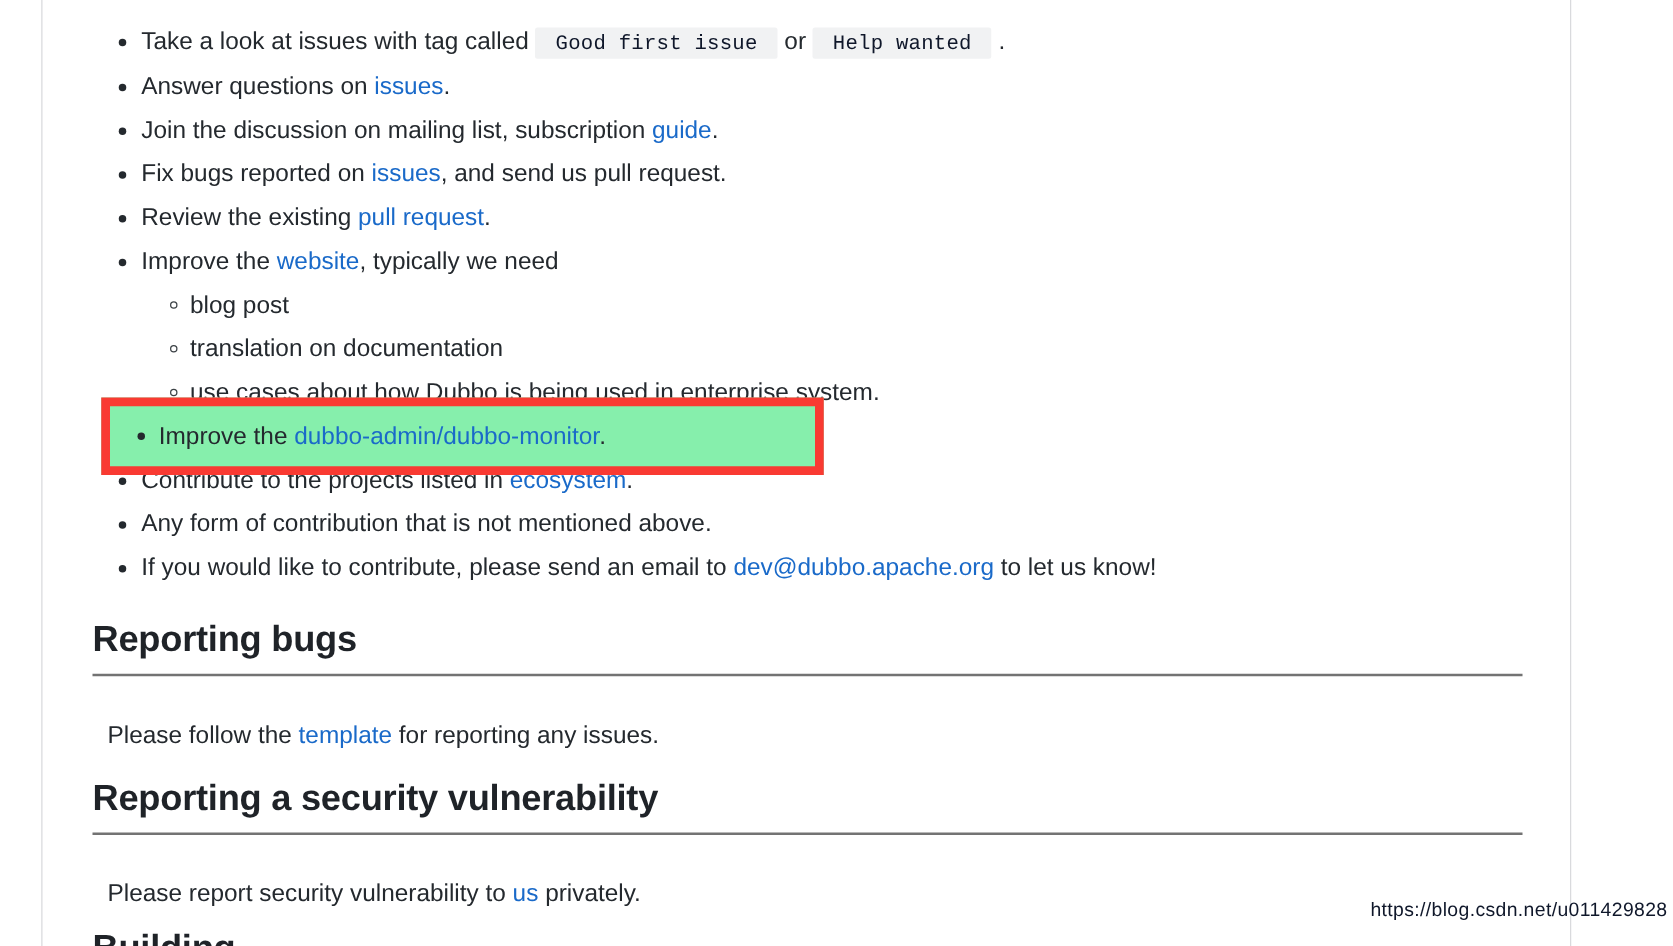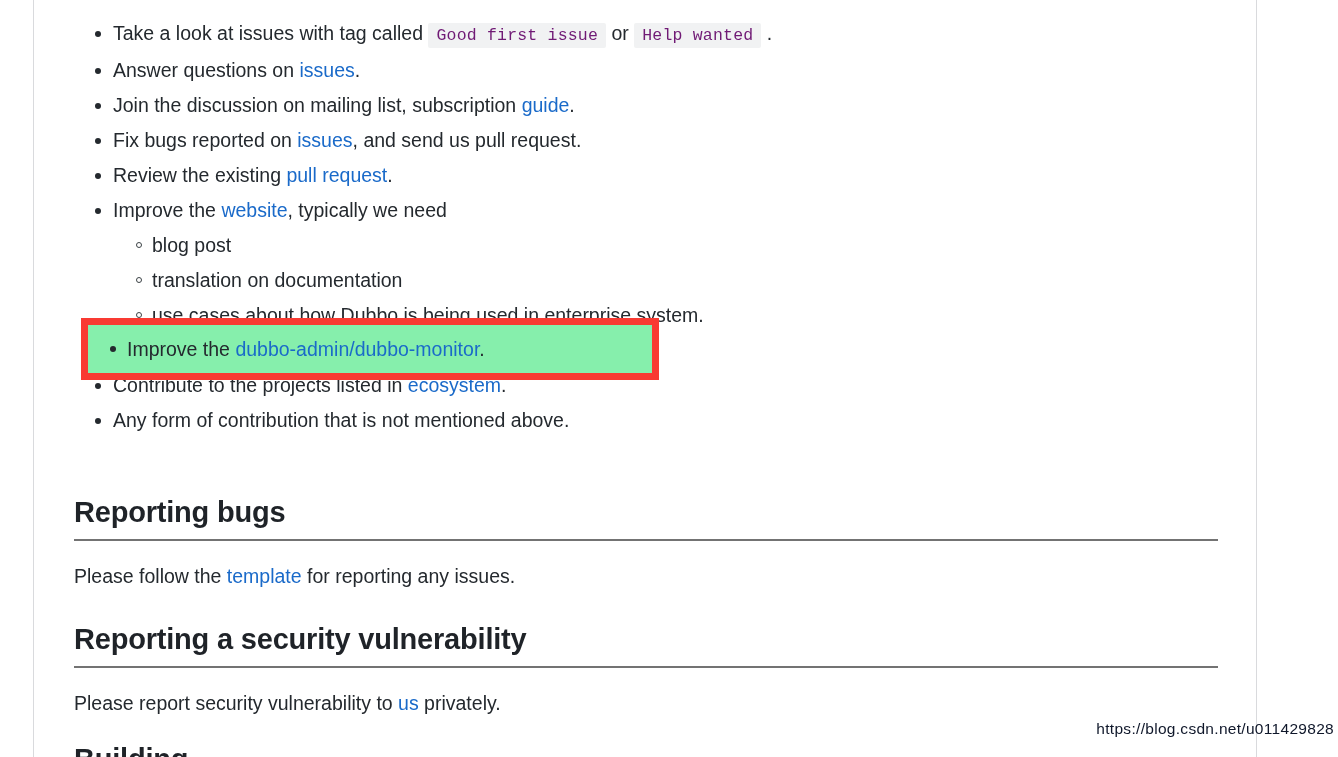--- a/index.html
+++ b/index.html
@@ -78,41 +78,41 @@
 
   a.md-link {
     color: #1a6ac9;
     text-decoration: none;
   }
 
   code.tag {
     font-family: "Liberation Mono", "DejaVu Sans Mono", monospace;
     font-size: 16.5px;
     background: #f1f2f3;
-    color: #701a75;
-    padding: 3px 8px;
+    color: #0f172a;
+    padding: 3px 16px;
     border-radius: 2px;
     letter-spacing: 0.2px;
   }
 
   
   h2.md-h2 {
     font-size: 29px;
     font-weight: bold;
     color: #1f2328;
     margin: 0;
     padding: 0 0 9px 0;
     border-bottom: 2px solid #737373;
     line-height: 36px;
     letter-spacing: -0.2px;
   }
   p.md-p {
     font-size: 19.5px;
     line-height: 30px;
-    margin: 0;
+    margin: 12px;
     color: #24292e;
     white-space: nowrap;
   }
 
   
   .abs { position: absolute; }
 
   #list-main      { left: 74px;  top: 16px;  width: 1145px; }
 
   #heading-bugs   { left: 74px;  top: 494px; width: 1144px; }
@@ -199,20 +199,21 @@
     <li style="padding: 0px; line-height: 0;">
       <ul class="sub-list" style="margin-left: 39px;">
         <li><span class="bullet-hollow"></span><span>blog post</span></li>
         <li><span class="bullet-hollow"></span><span>translation on documentation</span></li>
         <li><span class="bullet-hollow"></span><span>use cases about how Dubbo is being used in enterprise system.</span></li>
       </ul>
     </li>
     <li><span class="bullet"></span><span>Improve the </span><a class="md-link" href="#">dubbo-admin/dubbo-monitor</a><span>.</span></li>
     <li><span class="bullet"></span><span>Contribute to the projects listed in </span><a class="md-link" href="#">ecosystem</a><span>.</span></li>
     <li><span class="bullet"></span><span>Any form of contribution that is not mentioned above.</span></li>
+    <li><span class="bullet"></span><span>If you would like to contribute, please send an email to </span><a class="md-link" href="#">dev@dubbo.apache.org</a><span> to let us know!</span></li>
   </ul>
 
 <div class="abs" id="heading-bugs">
   <h2 class="md-h2">Reporting bugs</h2>
 </div>
 <p class="md-p abs" id="para-bugs"><span>Please follow the </span><a class="md-link" href="#">template</a><span> for reporting any issues.</span></p>
 
 <div class="abs" id="heading-sec">
   <h2 class="md-h2">Reporting a security vulnerability</h2>
 </div>

